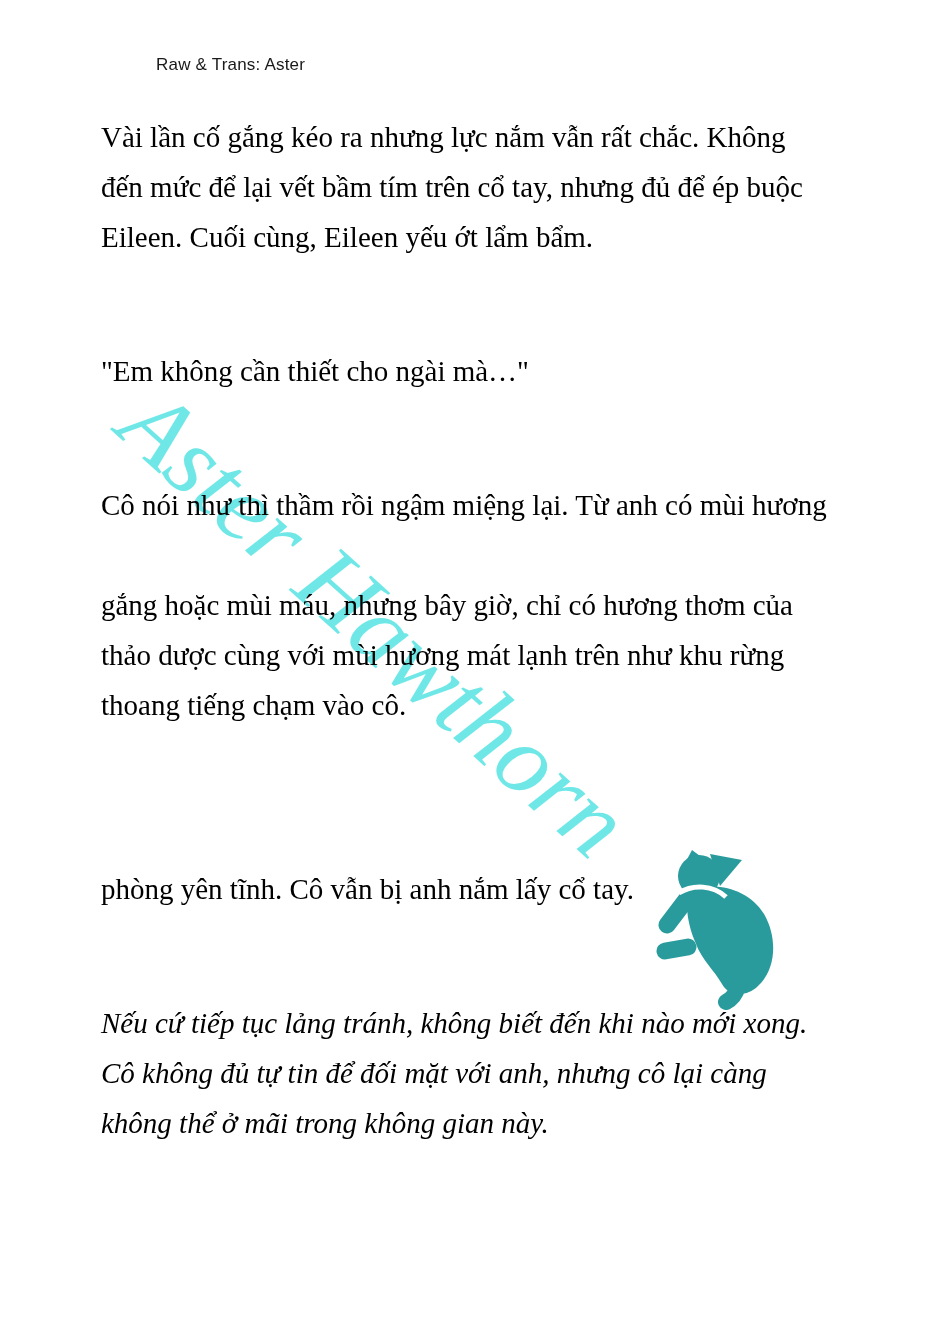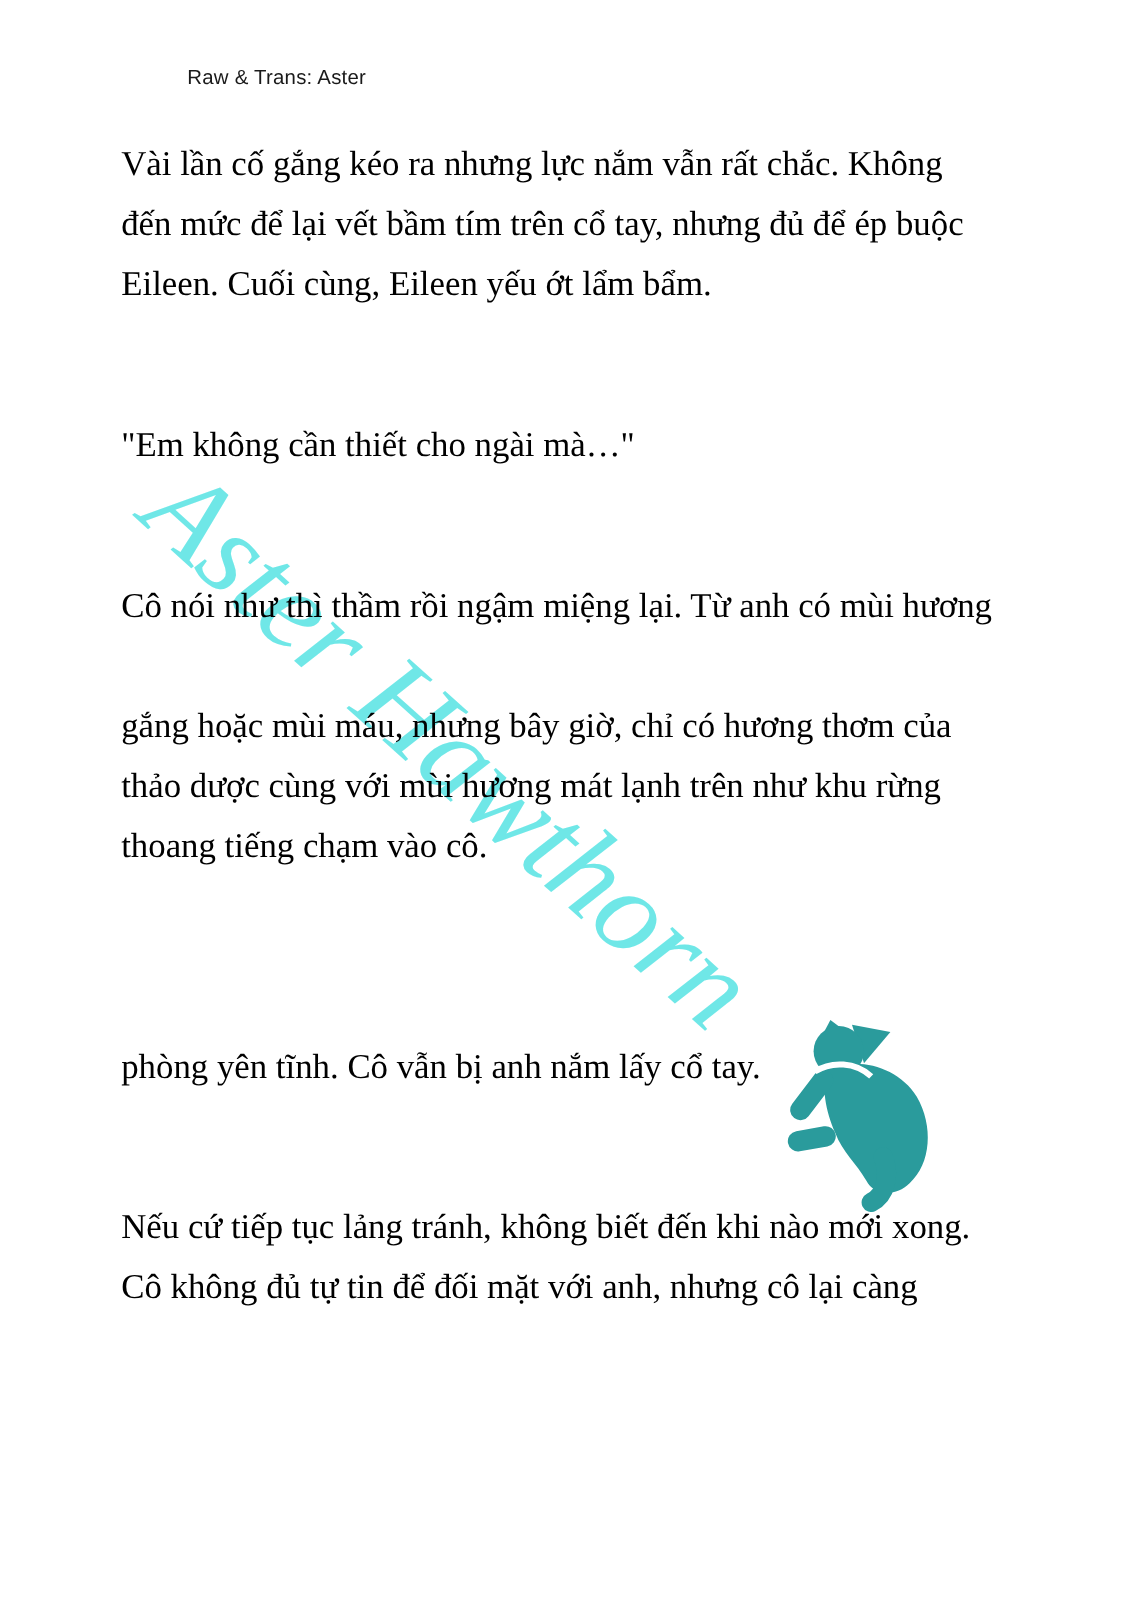--- a/index.html
+++ b/index.html
@@ -26,21 +26,21 @@
   .content {
     position: absolute;
     left: 101px;
     top: 112px;
     width: 730px;
     font-size: 29px;
     line-height: 50px;
     z-index: 2;
   }
   .content p { margin: 0 0 84px 0; }
-  .content p:last-child { margin-bottom: 0; }
+  .content p:last-child { margin-bottom: 0; font-style: italic; }
   .watermark {
     position: absolute;
     left: 175px;
     top: 365px;
     font-size: 100px;
     font-style: italic;
     font-family: "Liberation Serif", serif;
     color: #63e6e6;
     opacity: 0.92;
     transform: rotate(42deg);
@@ -96,14 +96,15 @@
     <span>thảo dược cùng với mùi hương mát lạnh trên như khu rừng</span><br>
     <span>thoang tiếng chạm vào cô.</span>
   </p>
   <p>
     <br>
     <span>phòng yên tĩnh. Cô vẫn bị anh nắm lấy cổ tay.</span>
   </p>
   <p>
     <span>Nếu cứ tiếp tục lảng tránh, không biết đến khi nào mới xong.</span><br>
     <span>Cô không đủ tự tin để đối mặt với anh, nhưng cô lại càng</span><br>
+    <span>không thể ở mãi trong không gian này.</span>
   </p>
 </div>
 
 </body></html>

